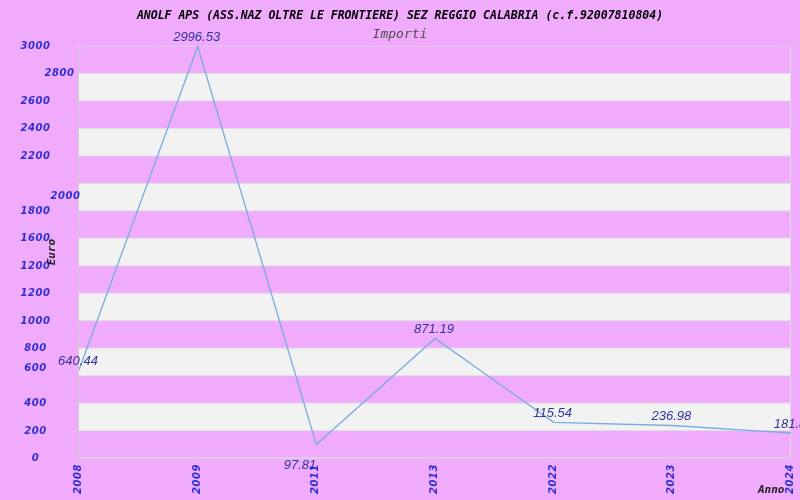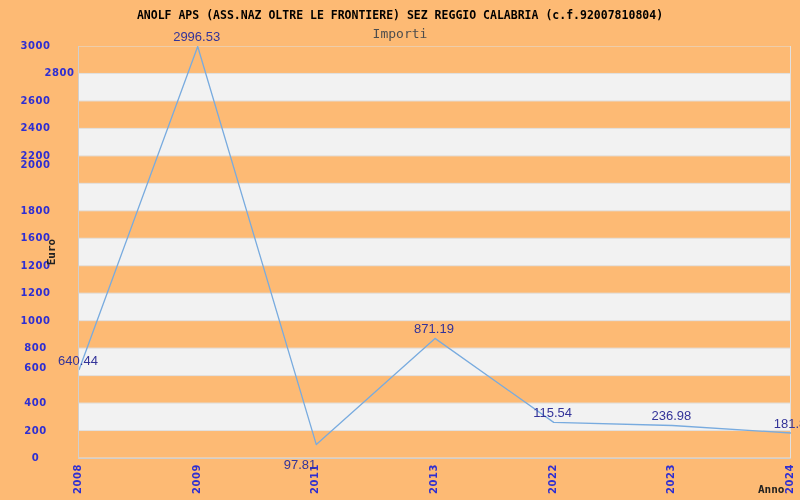--- a/index.html
+++ b/index.html
@@ -1,18 +1,19 @@
 <!DOCTYPE html>
 <html><head>
 <meta charset="utf-8">
 <style>
   html,body{margin:0;padding:0;background:#fff;}
   #page{
-    position:relative;width:800px;height:500px;background:#fdba74;overflow:hidden;
+    position:relative;width:800px;height:500px;background:#f0abfc;overflow:hidden;
     font-family:"Liberation Sans",sans-serif;
+    font-style:italic;
   }
   .chart-title{
     position:absolute;left:0;top:8px;width:800px;text-align:center;
     font-family:"DejaVu Sans Mono",monospace;font-weight:bold;font-size:11.5px;color:#000;
     white-space:nowrap;
   }
   .chart-subtitle{
     position:absolute;left:0;top:26px;width:800px;text-align:center;
     font-family:"DejaVu Sans Mono",monospace;font-size:13px;color:#4d4d4d;
     white-space:nowrap;
@@ -86,21 +87,21 @@
       <div class="ytick" style="top: 451px;">0</div>
       <div class="ytick" style="top: 423.533px;">200</div>
       <div class="ytick" style="top: 396.067px;">400</div>
       <div class="ytick" style="top: 361px;">600</div>
       <div class="ytick" style="top: 341.133px;">800</div>
       <div class="ytick" style="top: 313.667px;">1000</div>
       <div class="ytick" style="top: 286.2px;">1200</div>
       <div class="ytick" style="top: 258.733px;">1200</div>
       <div class="ytick" style="top: 231.267px;">1600</div>
       <div class="ytick" style="top: 203.8px;">1800</div>
-      <div class="ytick" style="top: 158px;">2000</div>
+      <div class="ytick" style="top: 189px; padding-left: 30px;">2000</div>
       <div class="ytick" style="top: 148.867px;">2200</div>
       <div class="ytick" style="top: 121.4px;">2400</div>
       <div class="ytick" style="top: 93.9333px;">2600</div>
       <div class="ytick" style="top: 66.4667px; padding-left: 24px;">2800</div>
       <div class="ytick" style="top: 39px;">3000</div>
     </div>
   <div id="xticks">
       <div class="xtick" style="left: 78px; top: 479px;">2008</div>
       <div class="xtick" style="left: 196.667px; top: 479px;">2009</div>
       <div class="xtick" style="left: 315.333px; top: 479px;">2011</div>

